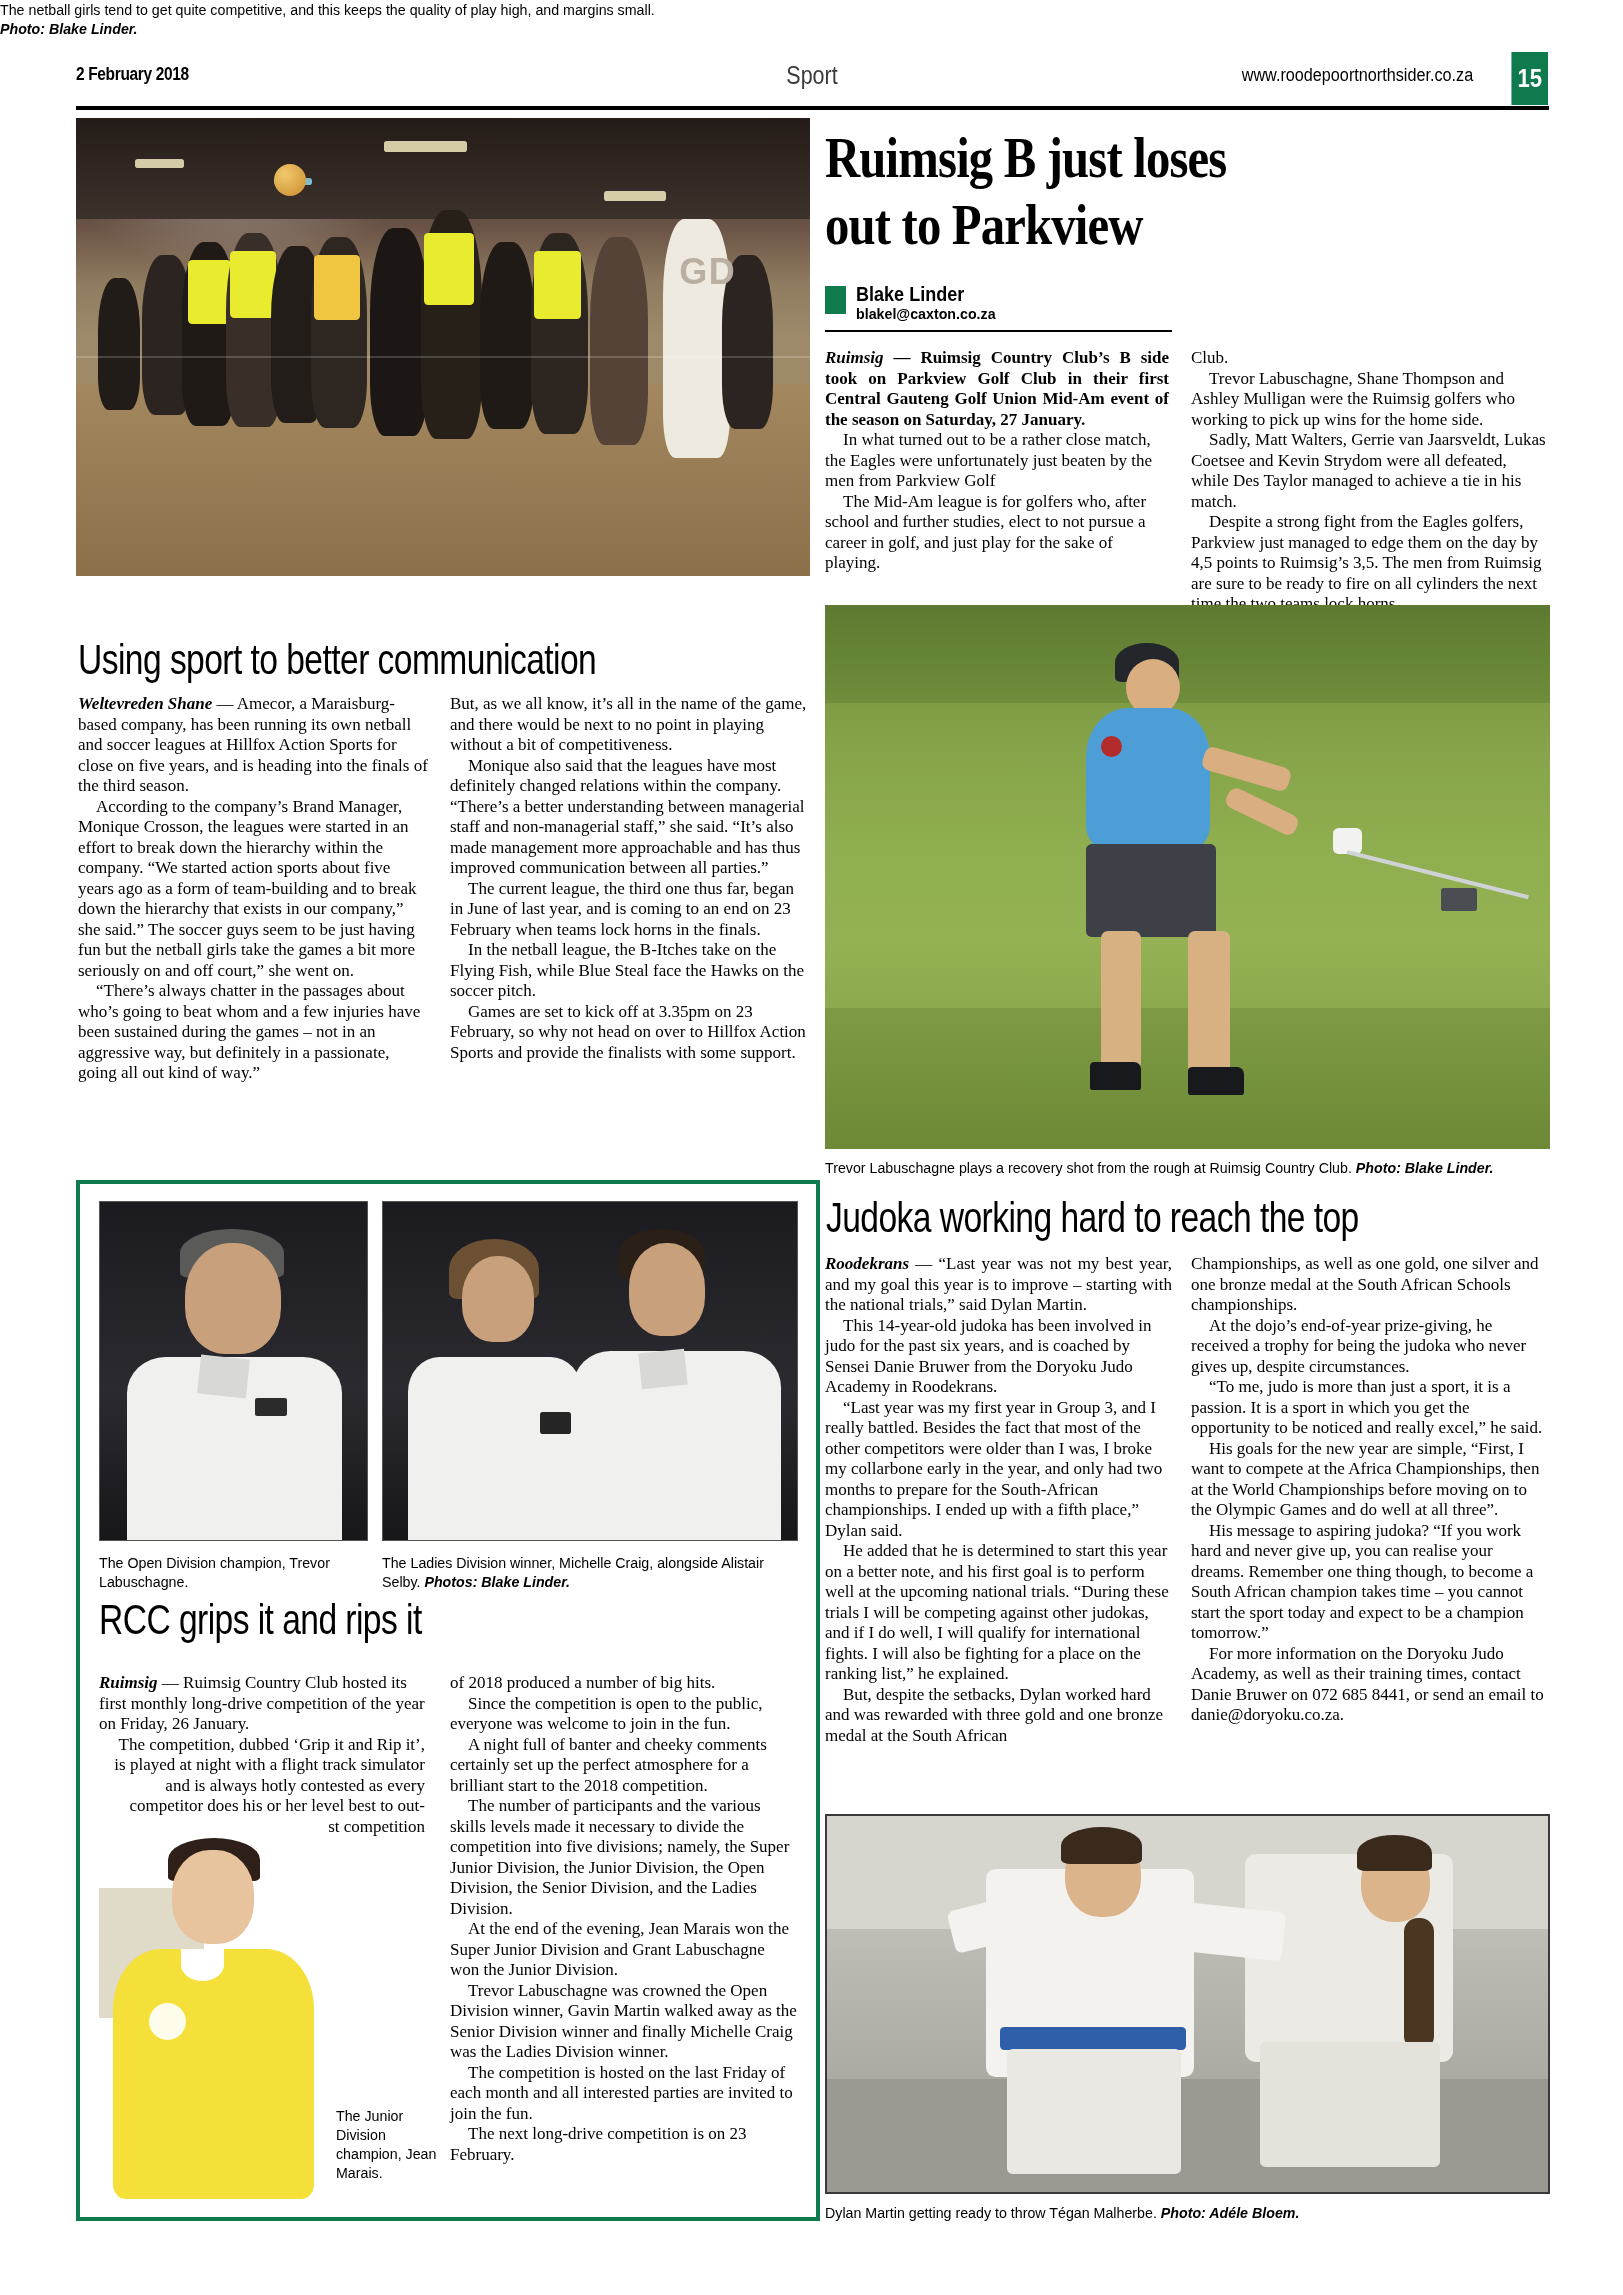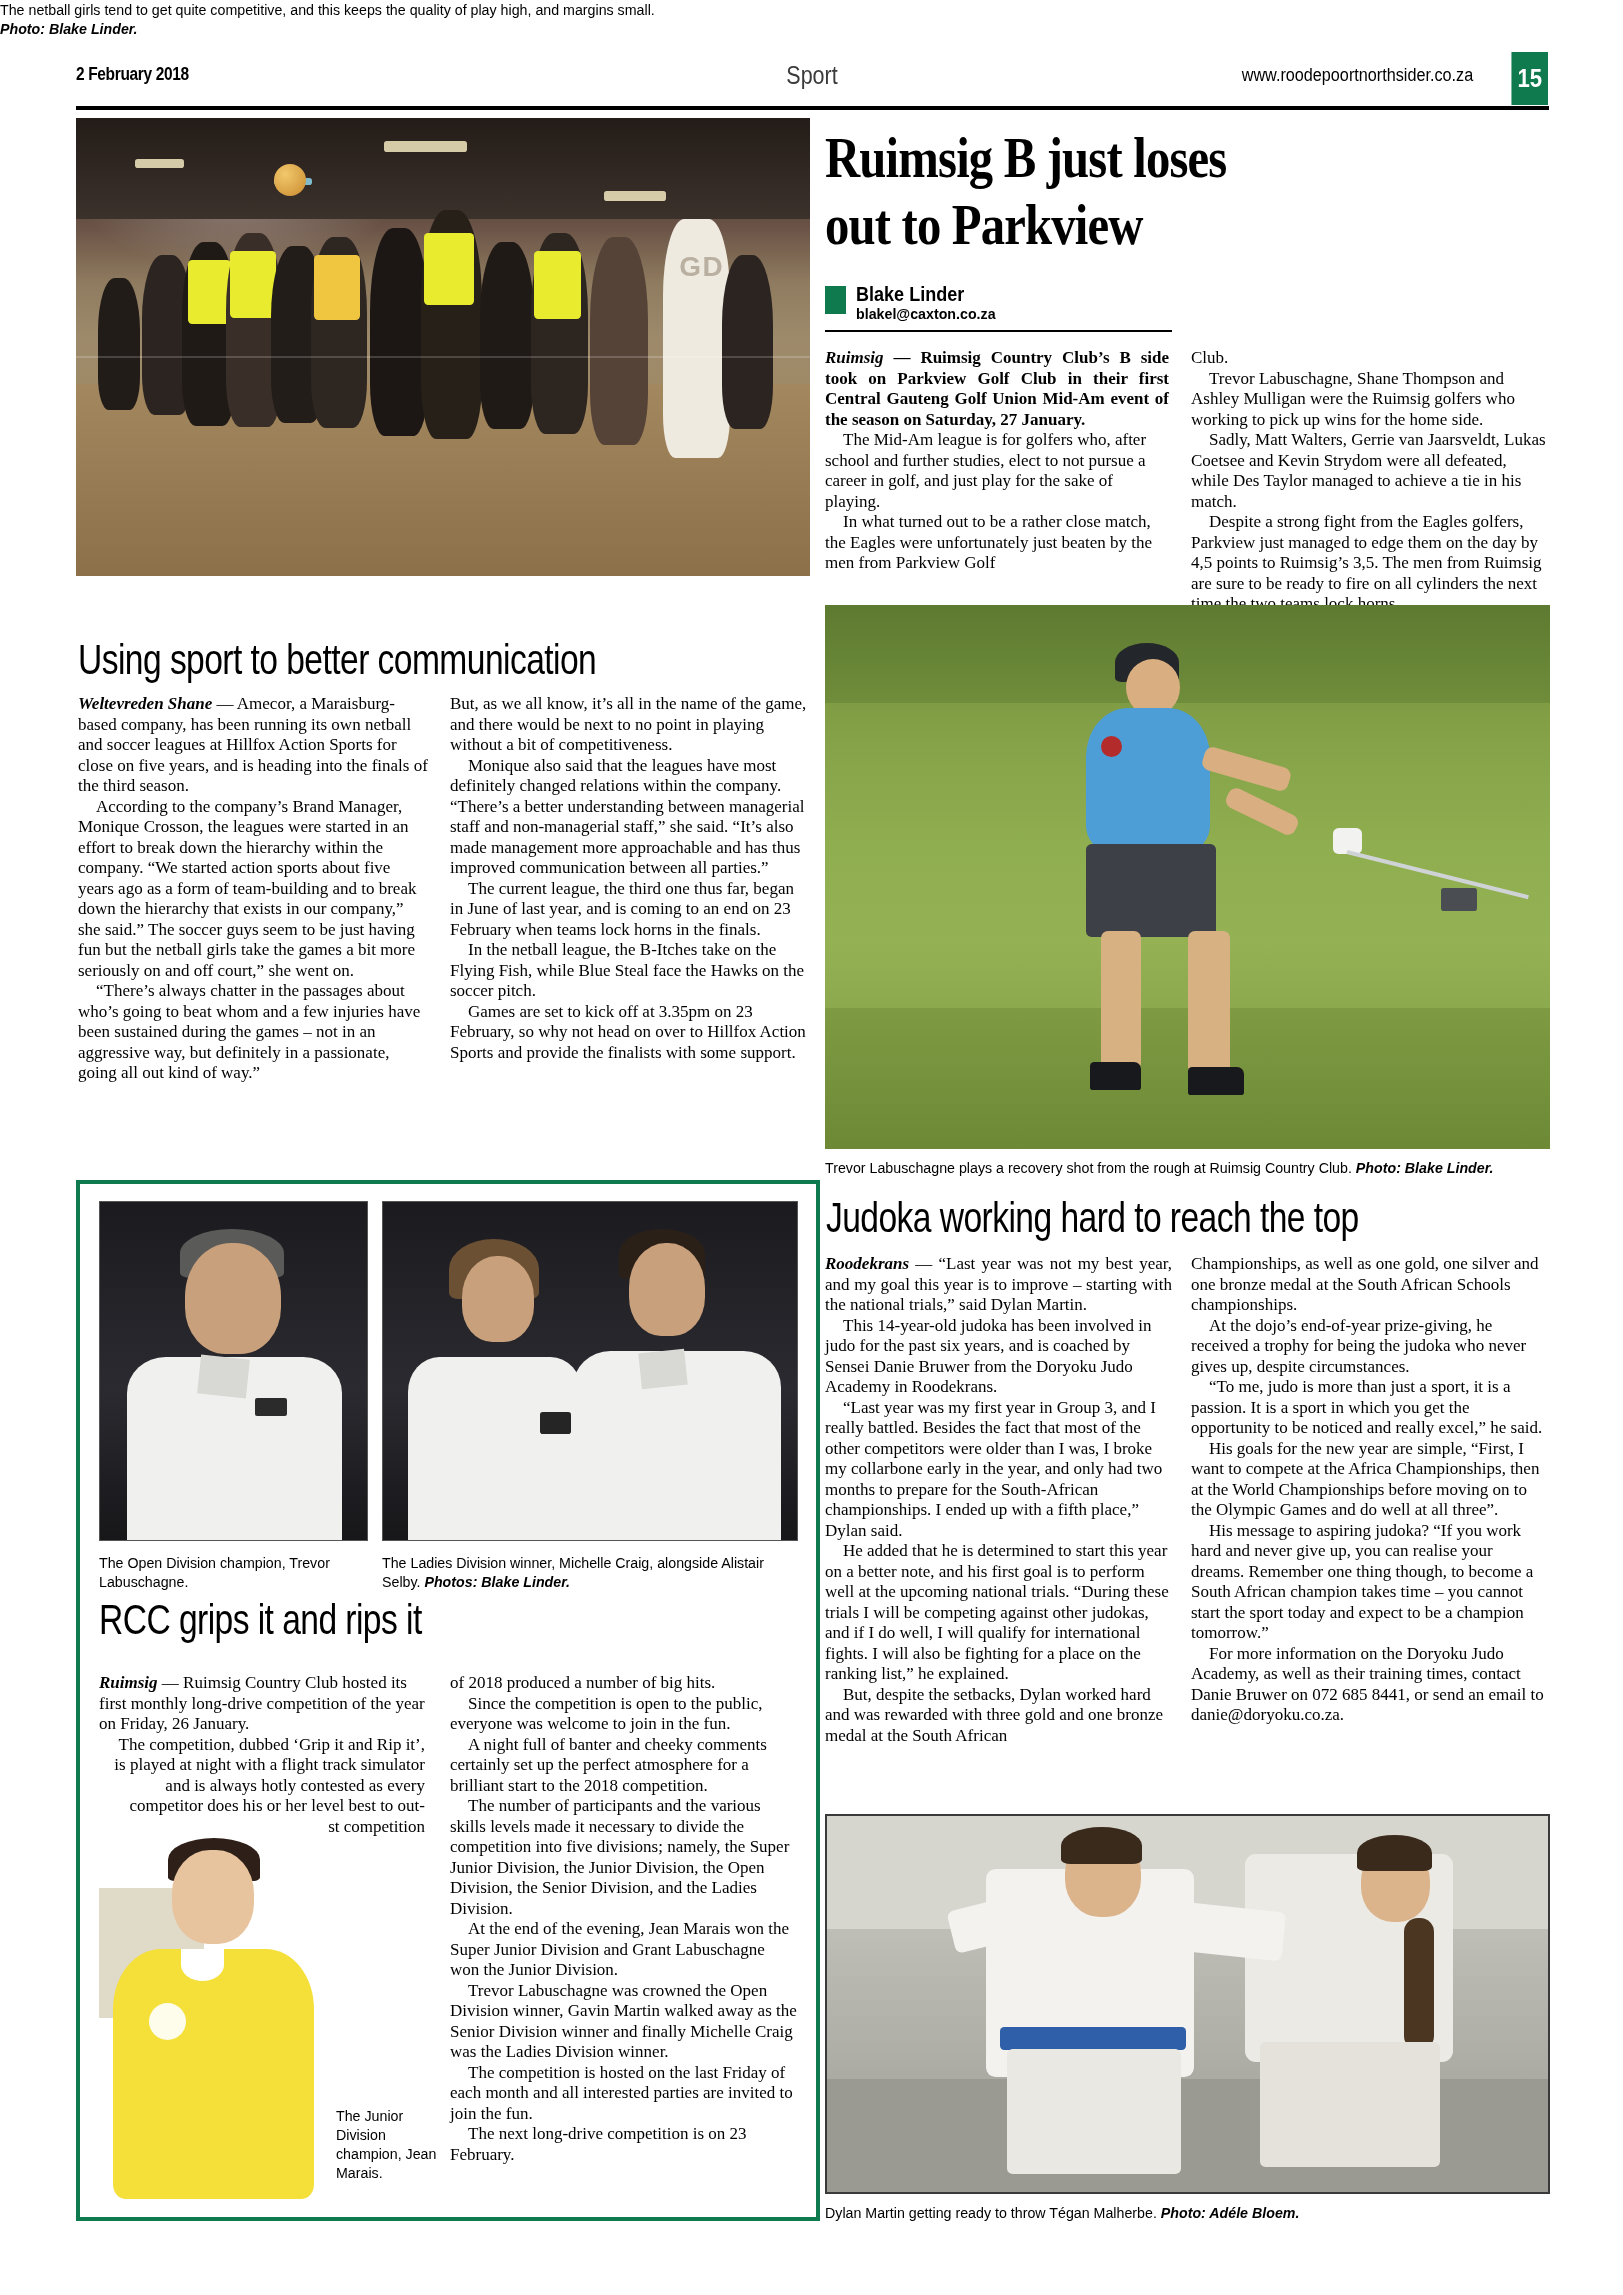--- a/index.html
+++ b/index.html
@@ -250,21 +250,21 @@
       <div class="nb-bib" style="left:32.4%; top:30%; width:46px; height:65px; background:#f0c640;"></div>
       <div class="nb-person" style="left:40%; top:24%; width:58px; height:208px; background:#1c1714;"></div>
       <div class="nb-person" style="left:47%; top:20%; width:61px; height:229px; background:#262019;"></div>
       <div class="nb-bib" style="left:47.4%; top:25%; width:50px; height:72px;"></div>
       <div class="nb-person" style="left:55%; top:27%; width:54px; height:187px; background:#201a16;"></div>
       <div class="nb-person" style="left:62%; top:25%; width:57px; height:201px; background:#2d2620;"></div>
       <div class="nb-bib" style="left:62.4%; top:29%; width:47px; height:68px;"></div>
       <div class="nb-person" style="left:70%; top:26%; width:58px; height:208px; background:#564338;"></div>
       <div class="nb-person" style="left:80%; top:22%; width:67px; height:239px; background:#efeae0; border-radius:32% 32% 18% 18%;"></div>
       <div class="nb-person" style="left:88%; top:30%; width:51px; height:174px; background:#2b2420;"></div>
-      <div style="position:absolute; left:82.2%; top:29%; color:#b9b0a2; font-family:'Liberation Sans',sans-serif; font-size:28px; font-weight:bold; letter-spacing:1.4px;">GD</div>
+      <div style="position:absolute; left:82.2%; top:29%; color:#b9b0a2; font-family:'Liberation Sans',sans-serif; font-size:36px; font-weight:bold; letter-spacing:1.4px;">GD</div>
       <div style="position:absolute; left:0; right:0; top:52%; height:2.1px; background:rgba(255,255,255,0.18);"></div>
     </div>
   </div>
 
   <div class="caption" style="left:76px; top:584px; width:743px;">
     <span>The netball girls tend to get quite competitive, and this keeps the quality of play high, and margins small. </span><span class="credit">Photo: Blake Linder.</span>
   </div>
 
   <div class="headline" style="position:absolute; left:78px; top:637px; font-size:42px; line-height:46px; width:930px;">Using sport to better communication</div>
 
@@ -289,22 +289,22 @@
 
   <div class="byline" style="left:825px; top:283px; width:347px; height:50px;">
     <div class="byline-swatch"></div>
     <div class="byline-name">Blake Linder</div>
     <div class="byline-email">blakel@caxton.co.za</div>
     <div class="byline-rule"></div>
   </div>
 
   <div class="body-col" style="position:absolute; left:825px; top:348px; width:344px; text-align:justify;">
     <p class="first"><span class="lead-place">Ruimsig</span><span class="lead-bold"> — </span><span class="lead-bold">Ruimsig Country Club’s B side took on Parkview Golf Club in their first Central Gauteng Golf Union Mid-Am event of the season on Saturday, 27 January.</span></p>
+    <p style="text-align:left;">In what turned out to be a rather close match, the Eagles were unfortunately just beaten by the men from Parkview Golf</p>
     <p style="text-align:left;">The Mid-Am league is for golfers who, after school and further studies, elect to not pursue a career in golf, and just play for the sake of playing.</p>
-    <p style="text-align:left;">In what turned out to be a rather close match, the Eagles were unfortunately just beaten by the men from Parkview Golf</p>
   </div>
 
   <div class="body-col" style="position:absolute; left:1191px; top:348px; width:357px;">
     <p class="first">Club.</p>
     <p>Trevor Labuschagne, Shane Thompson and Ashley Mulligan were the Ruimsig golfers who working to pick up wins for the home side.</p>
     <p>Sadly, Matt Walters, Gerrie van Jaarsveldt, Lukas Coetsee and Kevin Strydom were all defeated, while Des Taylor managed to achieve a tie in his match.</p>
     <p>Despite a strong fight from the Eagles golfers, Parkview just managed to edge them on the day by 4,5 points to Ruimsig’s 3,5. The men from Ruimsig are sure to be ready to fire on all cylinders the next time the two teams lock horns.</p>
   </div>
 
   <div class="photo golf-bg" style="left:825px; top:605px; width:725px; height:544px;">

